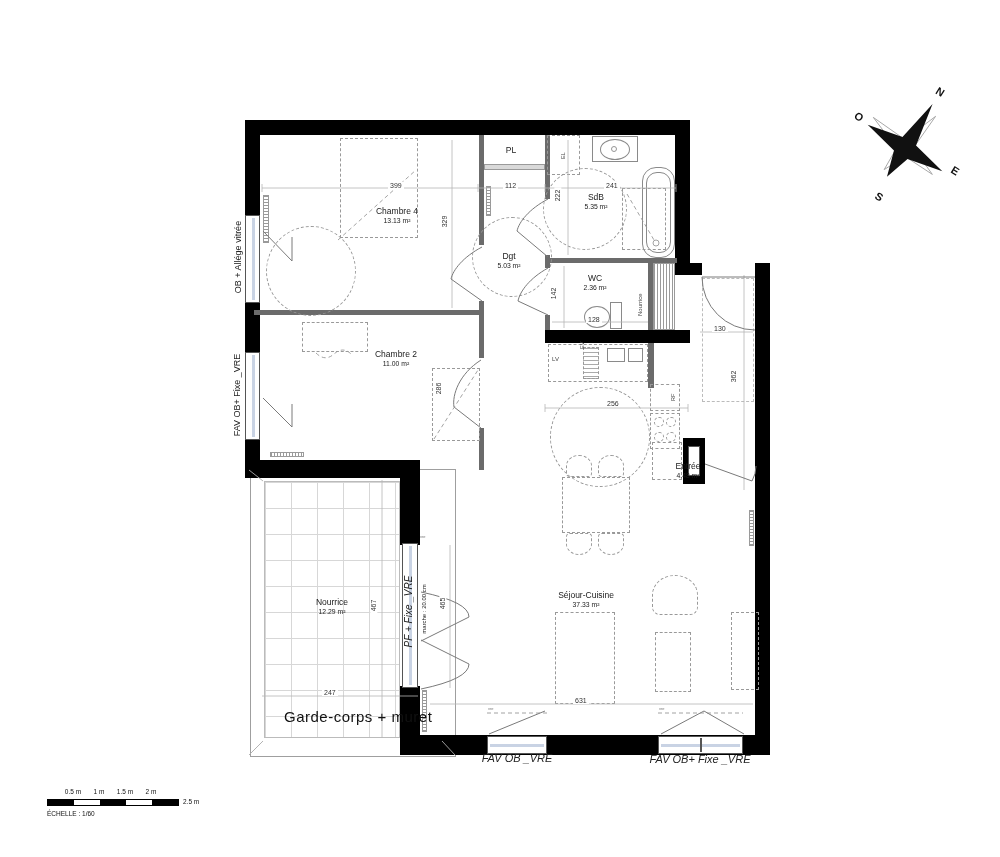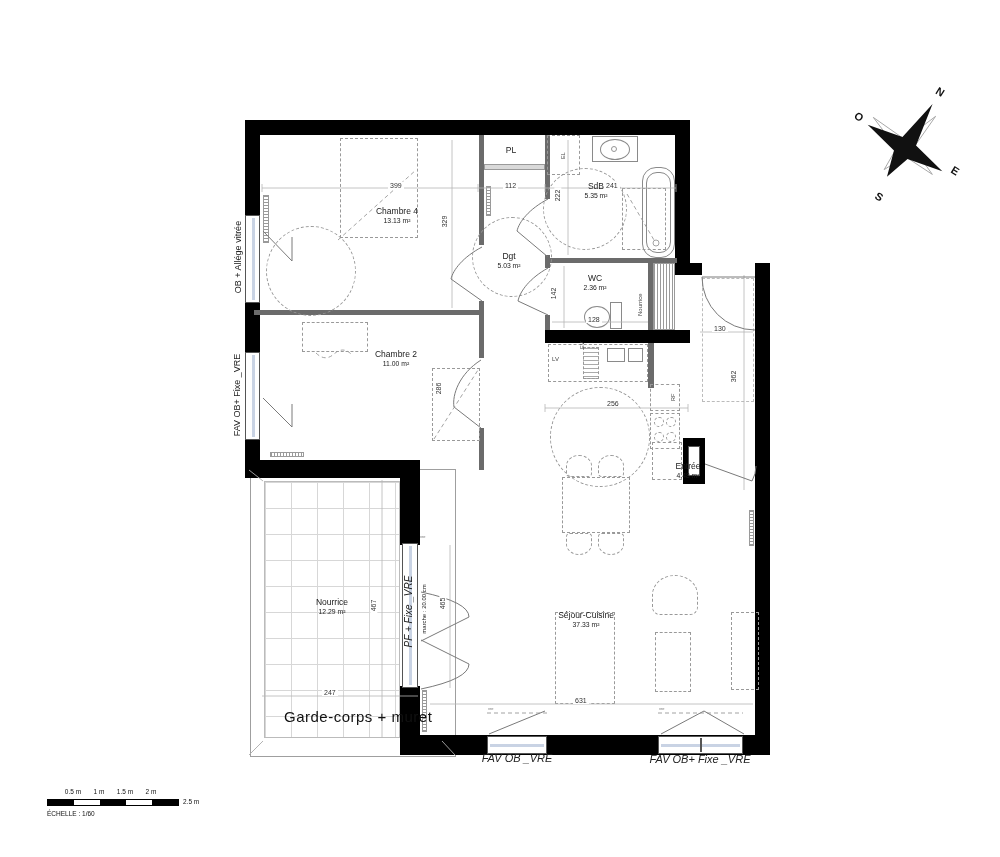--- a/index.html
+++ b/index.html
@@ -212,33 +212,33 @@
     <div class="rarea">13.13 m²</div>
   </div>
   <div class="rlabel" style="left:346px;top:350px;width:100px">
     <div class="rname">Chambre 2</div>
     <div class="rarea">11.00 m²</div>
   </div>
   <div class="rlabel" style="left:469px;top:252px;width:80px">
     <div class="rname">Dgt</div>
     <div class="rarea">5.03 m²</div>
   </div>
-  <div class="rlabel" style="left:556px;top:182px;width:80px">
+  <div class="rlabel" style="left:556px;top:193px;width:80px">
     <div class="rname">SdB</div>
     <div class="rarea">5.35 m²</div>
   </div>
   <div class="rlabel" style="left:555px;top:274px;width:80px">
     <div class="rname">WC</div>
     <div class="rarea">2.36 m²</div>
   </div>
   <div class="rlabel" style="left:648px;top:462px;width:80px">
     <div class="rname">Entrée</div>
     <div class="rarea">4.48 m²</div>
   </div>
-  <div class="rlabel" style="left:536px;top:611px;width:100px">
+  <div class="rlabel" style="left:536px;top:591px;width:100px">
     <div class="rname">Séjour-Cuisine</div>
     <div class="rarea">37.33 m²</div>
   </div>
   <div class="rlabel" style="left:282px;top:598px;width:100px">
     <div class="rname">Nourrice</div>
     <div class="rarea">12.29 m²</div>
   </div>
   <div class="rlabel" style="left:491px;top:146px;width:40px">
     <div class="rname">PL</div>
   </div>

